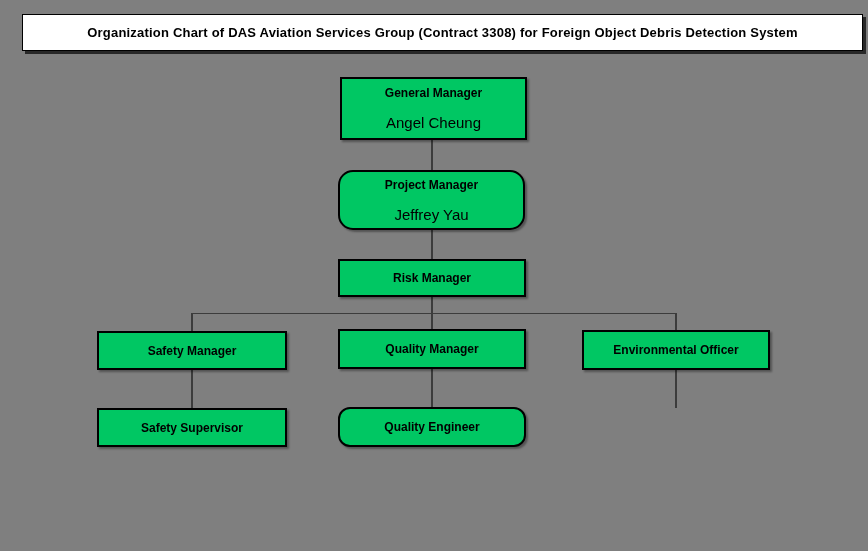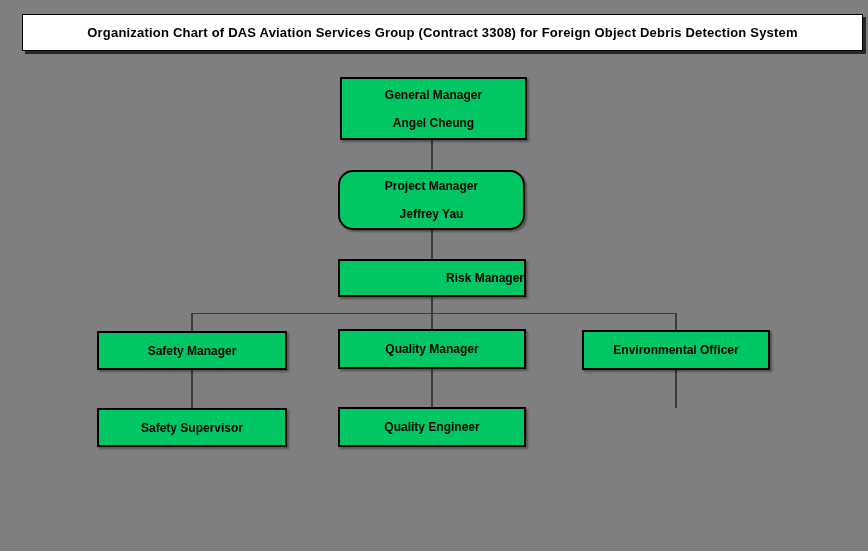--- a/index.html
+++ b/index.html
@@ -48,22 +48,22 @@
     justify-content: center;
     text-align: center;
   }
   .node .role {
     font-size: 12px;
     font-weight: bold;
     color: var(--node-text, #000);
     white-space: nowrap;
   }
   .node .person {
-    font-size: 12px;
-    font-weight: bold;
+    font-size: 15px;
+    font-weight: normal;
     color: var(--node-text, #000);
     margin-top: 14px;
     white-space: nowrap;
   }
   .conn {
     position: absolute;
     background: var(--connector, #3C3C3C);
   }
   .conn.v { width: 2px; }
   .conn.h { height: 1px; }
@@ -90,38 +90,38 @@
   <div class="node" style="left:340px; top:77px; width:187px; height:63px;">
     <div class="role">General Manager</div>
     <div class="person">Angel Cheung</div>
   </div>
 
   <div class="node" style="left:338px; top:170px; width:187px; height:60px;border-radius:15px;">
     <div class="role">Project Manager</div>
     <div class="person">Jeffrey Yau</div>
   </div>
 
-  <div class="node" style="left:338px; top:259px; width:188px; height:38px;align-items:flex-end;">
+  <div class="node" style="left:338px; top:259px; width:188px; height:38px;">
     <div class="role">Risk Manager</div>
   </div>
 
   <div class="node" style="left:97px; top:331px; width:190px; height:39px;">
     <div class="role">Safety Manager</div>
   </div>
 
   <div class="node" style="left:338px; top:329px; width:188px; height:40px;">
     <div class="role">Quality Manager</div>
   </div>
 
   <div class="node" style="left:97px; top:408px; width:190px; height:39px;">
     <div class="role">Safety Supervisor</div>
   </div>
 
   <div class="node" style="left:582px; top:330px; width:188px; height:40px;">
     <div class="role">Environmental Officer</div>
   </div>
 
-  <div class="node" style="left:338px; top:407px; width:188px; height:40px;">
+  <div class="node" style="left:338px; top:407px; width:188px; height:40px;border-radius:12px;">
     <div class="role">Quality Engineer</div>
   </div>
 
 
 </div>
 
 </body></html>

